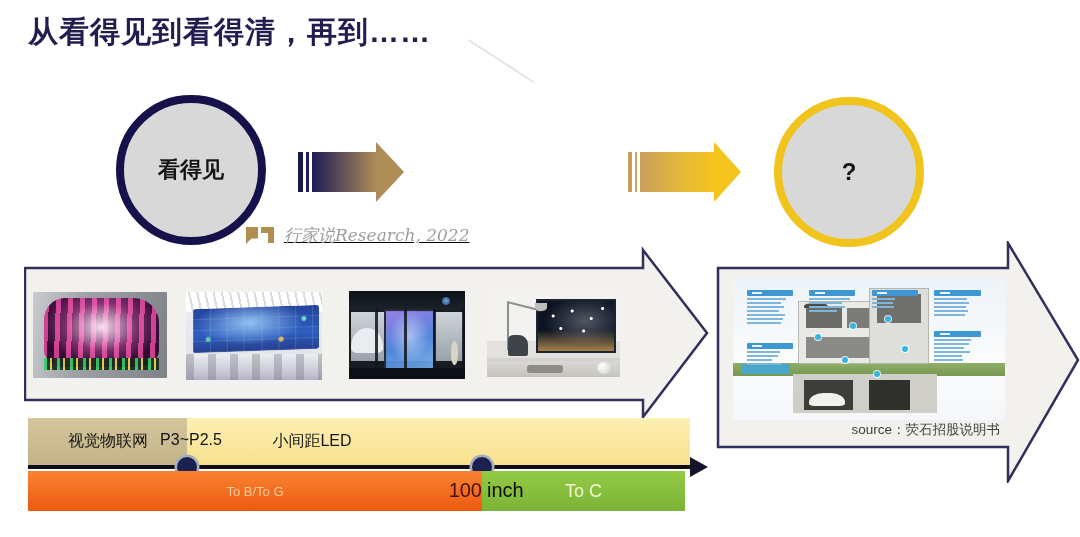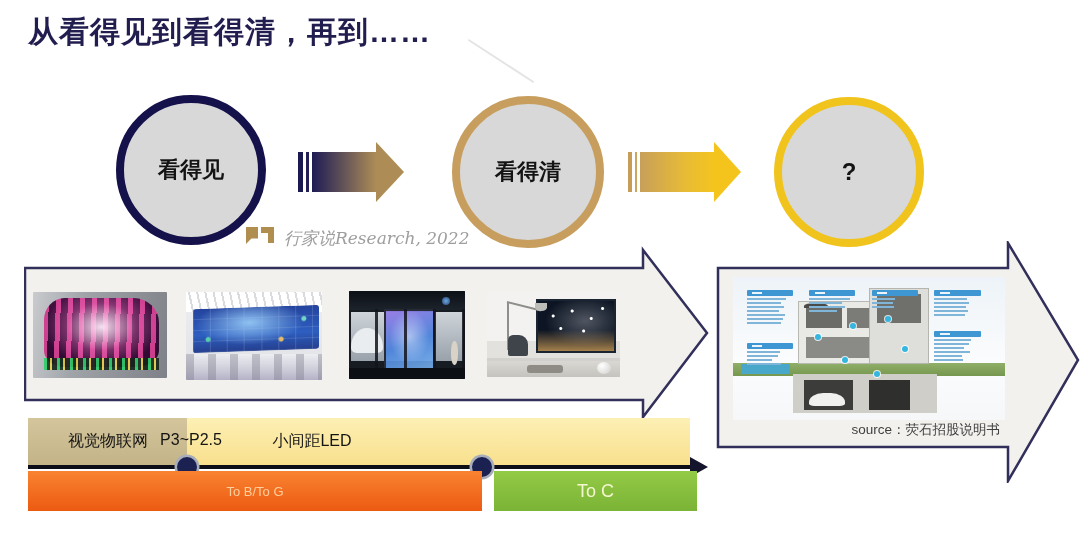--- a/index.html
+++ b/index.html
@@ -33,21 +33,21 @@
   .arrow1 .s2{width:3px;background:#232055;}
   .arrow1 .body{width:64px;background:linear-gradient(90deg,#1d1b55,#6c5a58 55%,#ad8c55);}
   .arrow1 .head{border-left:28px solid #ad8c55;}
   .arrow2{left:628px;top:142px;}
   .arrow2 .s1{width:4px;background:#c59c58;}
   .arrow2 .s2{width:2px;background:#cda55f;}
   .arrow2 .body{width:74px;background:linear-gradient(90deg,#c89f5a,#e7bb36 60%,#f4c41f);}
   .arrow2 .head{border-left:27px solid #f5c41c;}
 
   
-  .watermark{position:absolute;left:246px;top:224px;display:flex;align-items:center;}
+  .watermark{position:absolute;left:246px;top:224px;display:flex;text-decoration:underline;}
   .wm-logo{position:relative;width:30px;height:28px;margin-right:8px;}
   .wm-glyph1{position:absolute;left:0;top:3px;width:12px;height:17px;background:#b08e50;
              clip-path:polygon(0 0,100% 0,100% 68%,45% 68%,0 100%);}
   .wm-glyph2{position:absolute;left:15px;top:3px;width:13px;height:16px;box-sizing:border-box;
              border-top:6px solid #b08e50;border-right:6px solid #b08e50;}
   .wm-text{font-size:17px;color:#9e9e9e;font-style:italic;font-family:"DejaVu Serif",serif;}
 
   
   .flow-svg{position:absolute;}
 
@@ -163,44 +163,41 @@
   .axis-line{position:absolute;left:28px;top:465px;width:664px;height:4px;background:#0d0d18;}
   .axis-head{position:absolute;left:690px;top:457px;width:0;height:0;
       border-top:10px solid transparent;border-bottom:10px solid transparent;border-left:18px solid #14142c;}
   .axis-dot{position:absolute;width:20px;height:20px;border-radius:50%;background:#1b2150;
       box-shadow:0 0 0 2.5px #a7adba;top:457px;}
   .dot1{left:177px;}  .dot2{left:472px;}
   .bar-orange{position:absolute;left:28px;top:471px;width:454px;height:40px;
       background:linear-gradient(180deg,#f98331,#ec5a12);display:flex;align-items:center;justify-content:center;}
   .bar-orange span{font-size:13px;color:#ffcf9e;}
   .bar-green{position:absolute;left:482px;top:471px;width:203px;height:40px;
-      background:linear-gradient(180deg,#93ca46,#7bb336);display:flex;align-items:center;justify-content:center;margin-left:12px;}
+      background:linear-gradient(180deg,#93ca46,#7bb336);display:flex;align-items:center;justify-content:center;}
   .bar-green span{font-size:18px;color:#f3f6cf;}
   .inch-label{position:absolute;left:414px;top:479px;display:flex;font-size:20px;}
   .inch-num{width:68px;text-align:right;color:#49110a;}
   .inch-unit{padding-left:5px;color:#0a0a0a;}
 
   
   .question-box{position:absolute;left:737px;top:472px;width:272px;height:42px;box-sizing:border-box;
       border:2px dashed #c9c9c9;border-radius:10px;display:flex;align-items:center;justify-content:center;
       font-size:16px;color:#4c4c4c;letter-spacing:2px;background:#ffffff;}
 </style>
 </head>
 <body>
 
 <div class="canvas">
 
   <div class="slide-title">从看得见到看得清，再到……</div>
   <div class="deco-line"></div>
 
   <div class="stage stage1">
     <span>看得见</span>
-  </div>
-  <div class="stage stage2">
-    <span>看得清</span>
   </div>
   <div class="stage stage3">
     <span>?</span>
   </div>
 
   <div class="gr-arrow arrow1">
     <div class="stripe s1"></div>
     <div class="stripe s2"></div>
     <div class="body"></div>
     <div class="head"></div>
@@ -336,15 +333,19 @@
   <div class="axis-line"></div>
   <div class="axis-head"></div>
   <div class="axis-dot dot1"></div>
   <div class="axis-dot dot2"></div>
   <div class="bar-orange">
     <span>To B/To G</span>
   </div>
   <div class="bar-green">
     <span>To C</span>
   </div>
+  <div class="inch-label">
+    <span class="inch-num">100</span>
+    <span class="inch-unit">inch</span>
+  </div>
 
 
 </div>
 
 </body></html>

